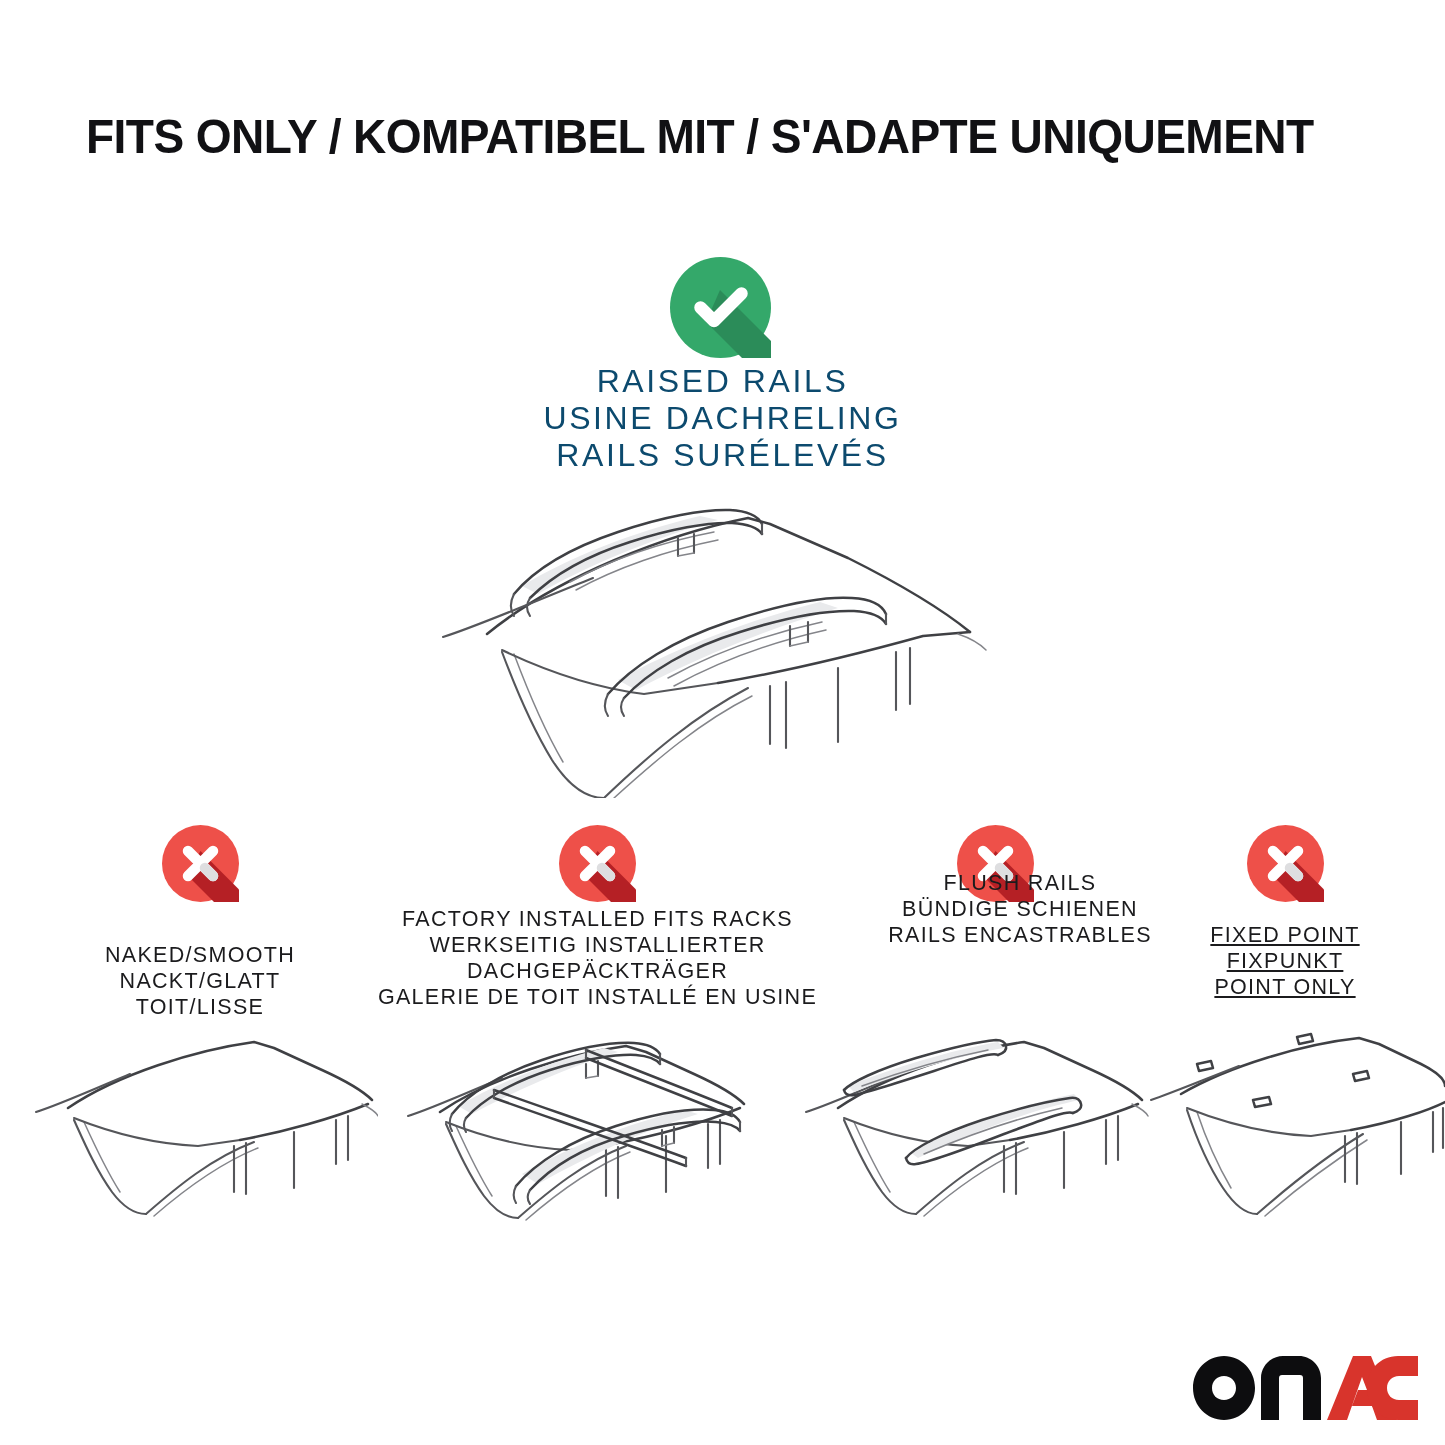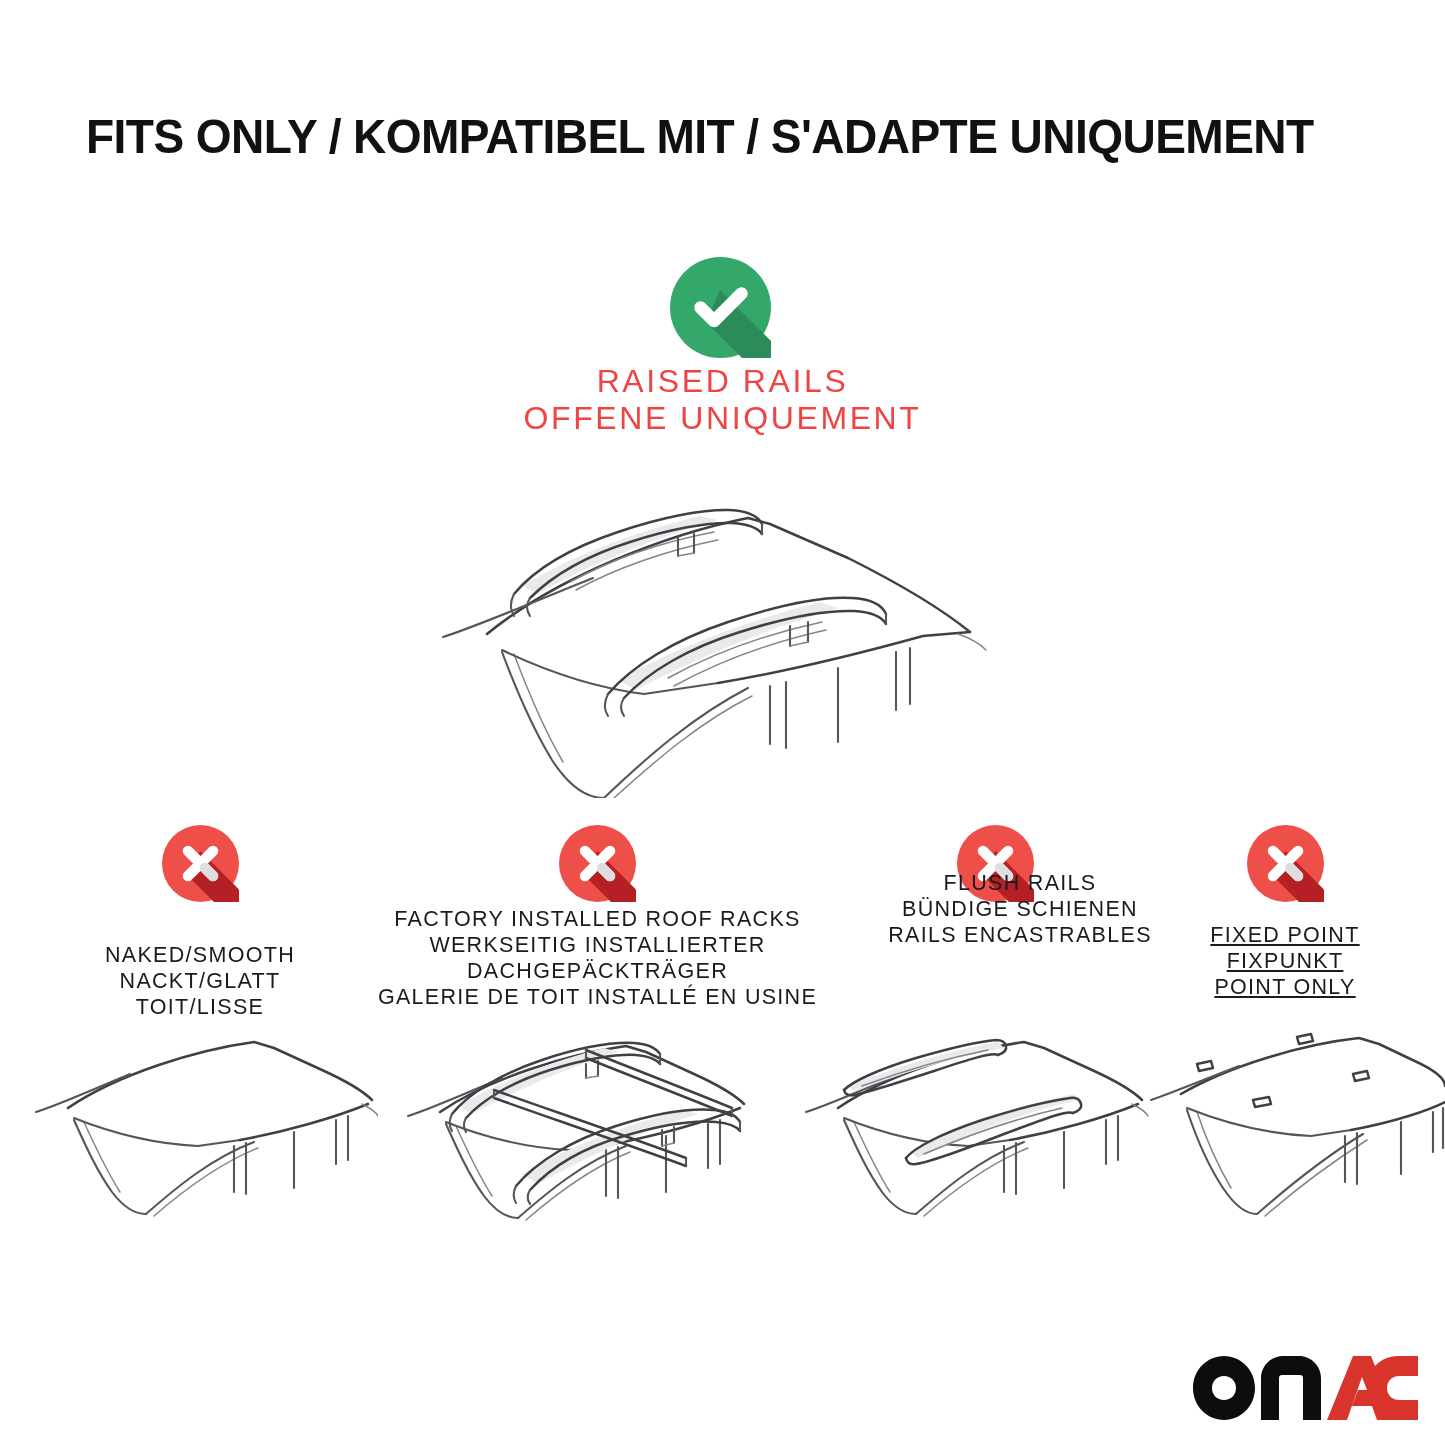--- a/index.html
+++ b/index.html
@@ -33,21 +33,21 @@
   }
   .hero-text{
     position:absolute;left:0;top:363px;width:1445px;
     text-align:center;
   }
   .hero-text .ln{
     font-family:"Liberation Sans", sans-serif;
     font-size:32px;
     font-weight:300;
     letter-spacing:2.6px;
-    color:#ef4444;
+    color:#0c4a6e;
     line-height:37px;
     white-space:nowrap;
   }
   .hero-art{position:absolute;left:418px;top:498px;width:575px;height:300px;}
 
   
   .col{position:absolute;top:0;}
   .col-icon{position:absolute;width:77px;height:77px;}
   .col-label{
     position:absolute;
@@ -82,21 +82,22 @@
     <div class="hero-icon">
       <svg viewBox="0 0 101 101" width="101" height="101">
         <circle cx="50.5" cy="50.5" r="50.5" fill="#34a86a"></circle>
         <path d="M50 33 L101 84 L101 101 L72 101 L36 65 Z" fill="#2b8c59"></path>
         <path d="M30.5 50.5 L44 64 L71.5 36.5" fill="none" stroke="#ffffff" stroke-width="12.5" stroke-linecap="round" stroke-linejoin="round"></path>
       </svg>
     </div>
 
     <div class="hero-text">
       <div class="ln">RAISED RAILS</div>
-      <div class="ln">OFFENE UNIQUEMENT</div>
+      <div class="ln">USINE DACHRELING</div>
+      <div class="ln">RAILS SURÉLEVÉS</div>
     </div>
 
     <div class="hero-art">
       <svg viewBox="0 0 575 300" width="575" height="300">
 
         <path class="ink-d" d="M69 136 C140 78 250 36 330 20 L352 26 L430 60
                                C470 80 520 108 552 134"></path>
         <path class="ink" d="M25 139 C60 128 120 102 175 80"></path>
 
         <path class="ink" d="M84 154 C96 186 112 226 134 262 C152 290 170 300 186 300"></path>
@@ -188,21 +189,21 @@
   <div class="col">
     <div class="col-icon" style="left:559px;top:825px;">
       <svg viewBox="0 0 77 77" width="77" height="77">
         <circle cx="38.5" cy="38.5" r="38.5" fill="#ee5049"></circle>
         <path d="M38.5 26 L77 64.5 L77 77 L52 77 L24 49 Z" fill="#b52025"></path>
         <path d="M26 26 L51 51 M51 26 L26 51" stroke="#ffffff" stroke-width="10.5" stroke-linecap="round" fill="none"></path>
         <path d="M43 43 L51 51" stroke="#dcdcde" stroke-width="10.5" stroke-linecap="round" fill="none" opacity="0.95"></path>
       </svg>
     </div>
     <div class="col-label" style="left:370px;top:906px;width:455px;">
-      <div class="ln">FACTORY INSTALLED ROOF RACKS</div>
+      <div class="ln">FACTORY INSTALLED FITS RACKS</div>
       <div class="ln">WERKSEITIG INSTALLIERTER</div>
       <div class="ln">DACHGEPÄCKTRÄGER</div>
       <div class="ln">GALERIE DE TOIT INSTALLÉ EN USINE</div>
     </div>
     <div class="col-art" style="left:396px;top:1014px;width:360px;height:244px;">
       <svg viewBox="0 0 360 244" width="360" height="244">
 
         <path class="ink-d" d="M44 98 C94 64 172 40 230 32 L250 38 L298 60
                                C320 70 338 80 348 90"></path>
         <path class="ink" d="M12 102 C32 96 68 80 106 64"></path>

